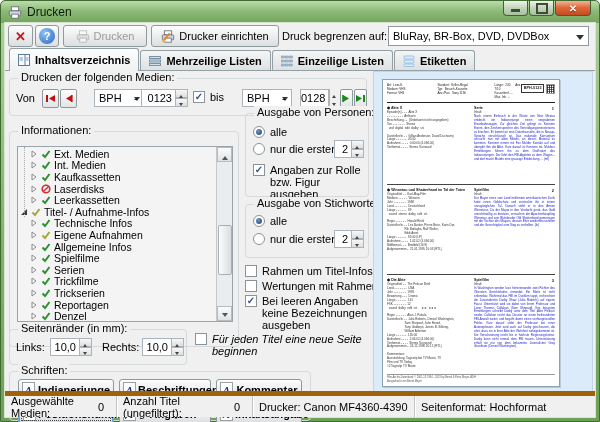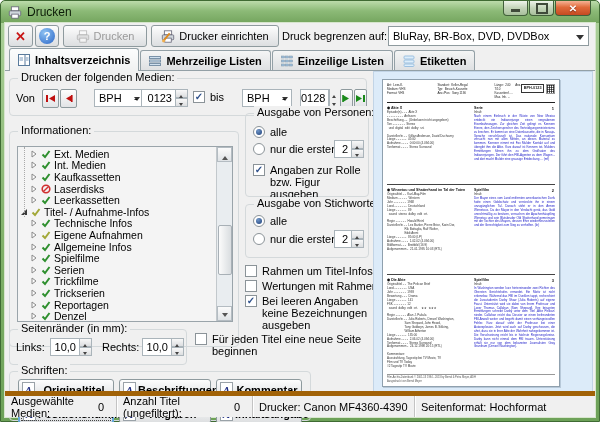--- a/index.html
+++ b/index.html
@@ -491,31 +491,31 @@
         </div>
         <span class="lbl" style="left:92px;top:11px;">Rechts:</span>
         <div class="spin" style="left:132px;top:8px;width:42px;">
           <div class="sval">10,0</div>
           <div class="sbtns">
               <div class="sbtn up"></div>
               <div class="sbtn dn"></div>
             </div>
         </div>
       </div>
-      <div class="ctl-row wrap2" style="left:190px;top:262px;width:176px;">
+      <div class="ctl-row wrap2" style="left:190px;top:262px;width:176px;font-style:italic;">
         <span class="ckb"></span>
         <span>Für jeden Titel eine neue Seite beginnen</span>
       </div>
 
       <div class="group" style="left:4px;top:300px;width:302px;height:50px;">
         <span class="glabel">Schriften:</span>
       </div>
       <div class="fbtn" style="left:13px;top:308px;width:96px;">
           <span class="aic">A</span>
-          <span class="flabel">Originaltitel</span>
+          <span class="flabel">Indianerjunge</span>
         </div>
       <div class="fbtn" style="left:114px;top:308px;width:92px;">
           <span class="aic">A</span>
           <span class="flabel">Beschriftungen</span>
         </div>
       <div class="fbtn" style="left:211px;top:308px;width:86px;">
           <span class="aic">A</span>
           <span class="flabel">Kommentar</span>
         </div>
       <div class="fbtn focused" style="left:13px;top:332px;width:96px;">

